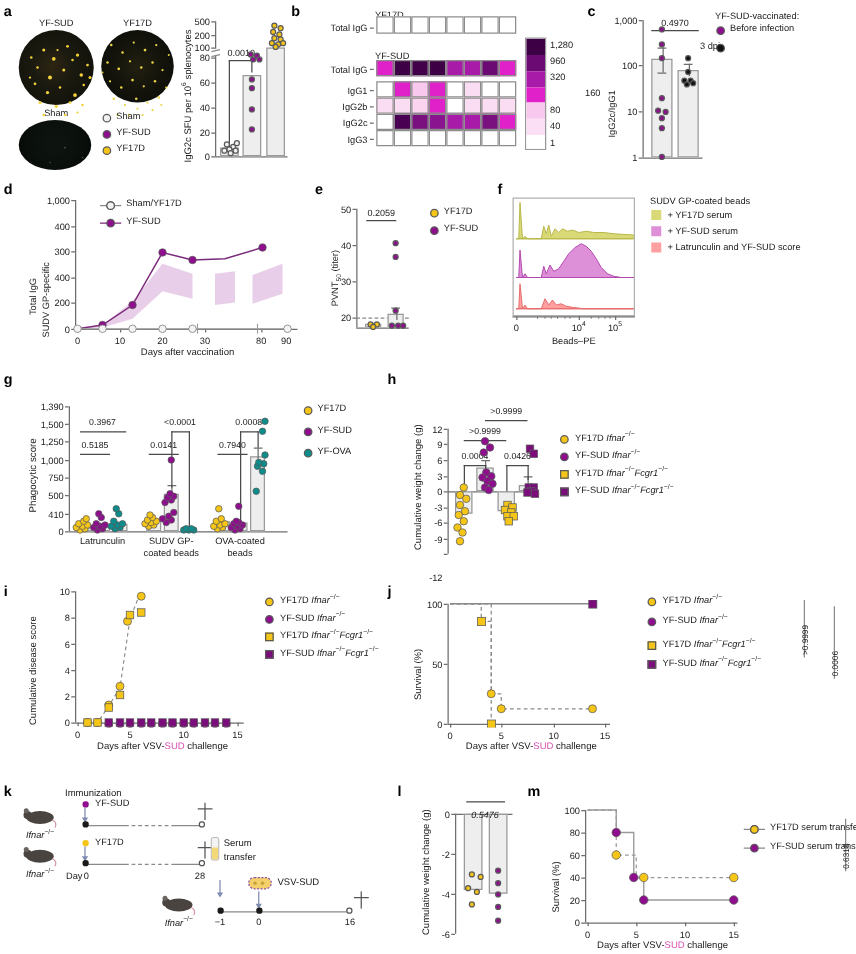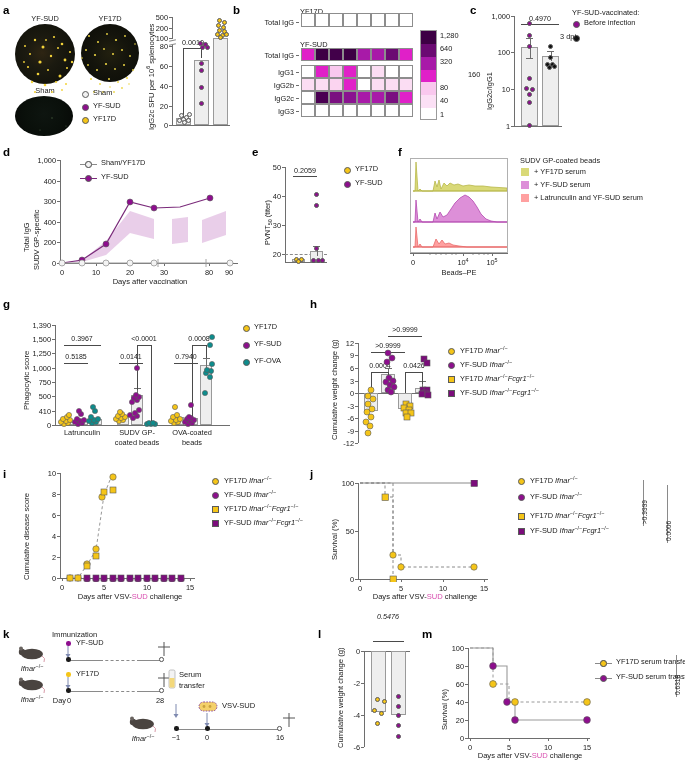--- a/index.html
+++ b/index.html
@@ -270,21 +270,21 @@
   <div style="position:absolute;left:420px;top:30px;width:17px;height:90px;border:0.7px solid #9a9a9a;overflow:hidden;">
     <div style="height:12.86px;background:#3d0044;"></div>
     <div style="height:12.86px;background:#6b0a72;"></div>
     <div style="height:12.86px;background:#a81aa8;"></div>
     <div style="height:12.86px;background:#e020c8;"></div>
     <div style="height:12.86px;background:#f9c8ee;"></div>
     <div style="height:12.86px;background:#fbe0f5;"></div>
     <div style="height:12.86px;background:#ffffff;"></div>
   </div>
   <div class="txt" style="left:440px;top:31px;">1,280</div>
-  <div class="txt" style="left:440px;top:44px;">640</div>
+  <div class="txt" style="left:440px;top:44px;">960</div>
   <div class="txt" style="left:440px;top:57px;">320</div>
   <div class="txt" style="left:468px;top:70px;">160</div>
   <div class="txt" style="left:440px;top:83px;">80</div>
   <div class="txt" style="left:440px;top:96px;">40</div>
   <div class="txt" style="left:440px;top:110px;">1</div>
 </div>
 
 <div class="plabel" style="left:470px;top:4px;">c</div>
 <div class="panel">
   <div class="vtxt" style="left:485px;top:110px;">IgG2c/IgG1</div>
@@ -481,21 +481,21 @@
     </g>
   </svg>
   <div class="txt c" style="left:459px;top:268px;">Beads–PE</div>
 
   <div class="txt" style="left:520px;top:156px;">SUDV GP-coated beads</div>
   <div class="lgd-box" style="left:521px;top:168px;background:#d9d978;"></div>
   <div class="txt" style="left:534px;top:167px;">+ YF17D serum</div>
   <div class="lgd-box" style="left:521px;top:181px;background:#dd8fd8;"></div>
   <div class="txt" style="left:534px;top:180px;">+ YF-SUD serum</div>
   <div class="lgd-box" style="left:521px;top:194px;background:#ffa0a0;"></div>
-  <div class="txt" style="left:534px;top:193px;">+ Latrunculin and YF-SUD serum</div>
+  <div class="txt" style="left:534px;top:193px;">+ Latrunculin and YF-SUD score</div>
 </div>
 
 <div class="plabel" style="left:3px;top:298px;">g</div>
 <div class="panel">
   <div class="vtxt" style="left:22px;top:410px;font-size:7.8px;">Phagocytic score</div>
   <div class="axis" style="left:55px;top:325px;width:0.9px;height:100px;"></div>
   <div class="axis" style="left:55px;top:425px;width:175px;height:0.9px;"></div>
 
   <div class="tick" style="left:52px;top:325px;"></div>
   <div class="txt r" style="left:51px;top:321px;">1,390</div>
@@ -682,21 +682,21 @@
   <div class="txt r" style="left:354px;top:377px;">3</div>
   <div class="tick" style="left:355px;top:393px;"></div>
   <div class="txt r" style="left:354px;top:389px;">0</div>
   <div class="tick" style="left:355px;top:406px;"></div>
   <div class="txt r" style="left:354px;top:402px;">-3</div>
   <div class="tick" style="left:355px;top:418px;"></div>
   <div class="txt r" style="left:354px;top:414px;">-6</div>
   <div class="tick" style="left:355px;top:431px;"></div>
   <div class="txt r" style="left:354px;top:427px;">-9</div>
   <div class="tick" style="left:355px;top:443px;"></div>
-  <div class="txt r" style="left:354px;top:439px;">-12</div>
+  <div class="txt r" style="left:354px;top:458px;">-12</div>
 
   <div class="bar" style="left:364px;top:393px;width:14px;height:18px;"></div>
   <div class="bar" style="left:381px;top:374px;width:14px;height:19px;"></div>
   <div class="bar" style="left:398px;top:393px;width:14px;height:16px;"></div>
   <div class="bar" style="left:415px;top:388px;width:14px;height:5px;"></div>
   <div class="errbar" style="left:388px;top:368px;height:8px;"></div>
   <div class="errcap" style="left:384.5px;top:368px;width:7px;"></div>
   <div class="errbar" style="left:422px;top:381px;height:8px;"></div>
   <div class="errcap" style="left:418.5px;top:381px;width:7px;"></div>
 
@@ -1029,21 +1029,21 @@
   <div class="txt r" style="left:360px;top:679px;">-2</div>
   <div class="tick" style="left:361px;top:715px;"></div>
   <div class="txt r" style="left:360px;top:711px;">-4</div>
   <div class="tick" style="left:361px;top:747px;"></div>
   <div class="txt r" style="left:360px;top:743px;">-6</div>
 
   <div class="bar" style="left:371px;top:651px;width:15px;height:61px;"></div>
   <div class="bar" style="left:391px;top:651px;width:15px;height:64px;"></div>
 
   <div class="sigline" style="left:373px;top:641px;width:31px;"></div>
-  <div class="txt c" style="left:388px;top:612px;font-size:7.2px;font-style:italic;">0.5476</div>
+  <div class="txt c" style="left:388px;top:647px;font-size:7.2px;font-style:italic;">0.5476</div>
 
   <div class="dot" style="left:375px;top:697px;width:5.4px;height:5.4px;background:#f5c518;"></div>
   <div class="dot" style="left:382px;top:699px;width:5.4px;height:5.4px;background:#f5c518;"></div>
   <div class="dot" style="left:372px;top:708px;width:5.4px;height:5.4px;background:#f5c518;"></div>
   <div class="dot" style="left:379px;top:711px;width:5.4px;height:5.4px;background:#f5c518;"></div>
   <div class="dot" style="left:375px;top:721px;width:5.4px;height:5.4px;background:#f5c518;"></div>
 
   <div class="dot" style="left:396px;top:694px;width:5.4px;height:5.4px;background:#8e0e8e;"></div>
   <div class="dot" style="left:396px;top:704px;width:5.4px;height:5.4px;background:#8e0e8e;"></div>
   <div class="dot" style="left:396px;top:713px;width:5.4px;height:5.4px;background:#8e0e8e;"></div>

